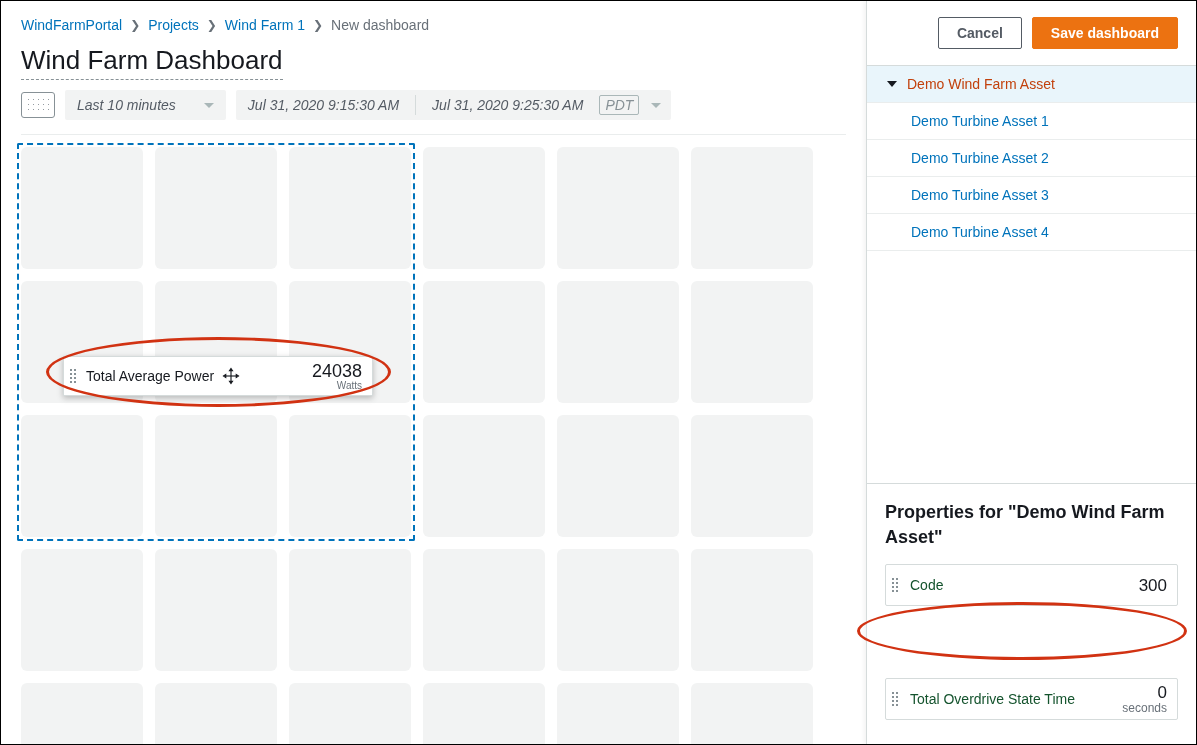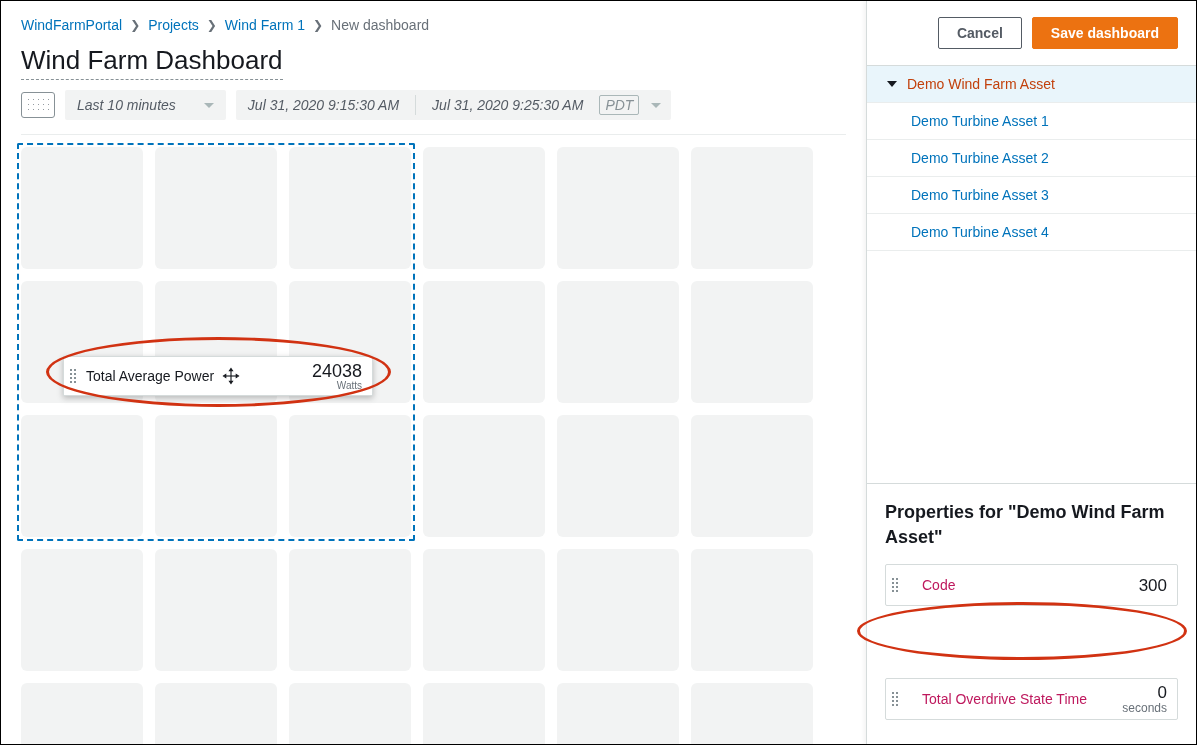--- a/index.html
+++ b/index.html
@@ -242,21 +242,21 @@
     padding: 0 10px 0 6px;
     margin-bottom: 14px;
     background: #fff;
   }
   .prop-row.ghost {
     border: none;
     height: 44px;
     margin-bottom: 14px;
   }
   .prop-row .grip { margin-right: 10px; }
-  .prop-row .name { color: #be185d; margin-left: 12px; }
+  .prop-row .name { color: #14532d; }
   .prop-row .val-box { margin-left: auto; text-align: right; }
   .prop-row .val { font-size: 17px; }
   .prop-row .unit { font-size: 12px; color: #687078; display: block; margin-top: -2px; }
 </style>
 </head>
 <body>
 
 <div class="app">
   <div class="main">
 

